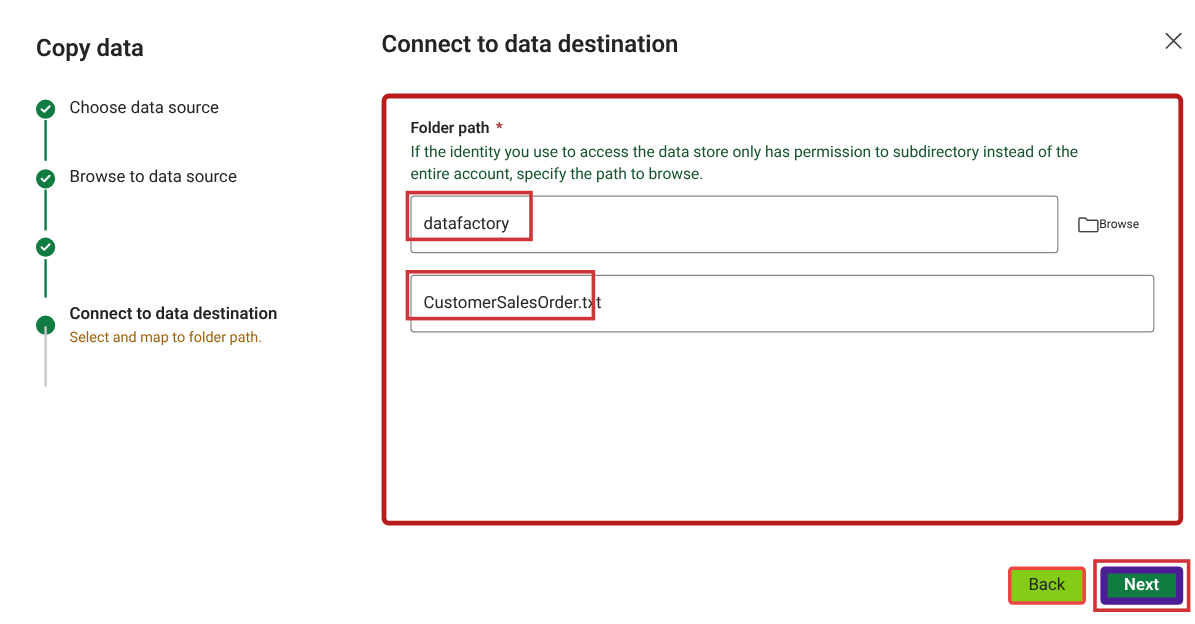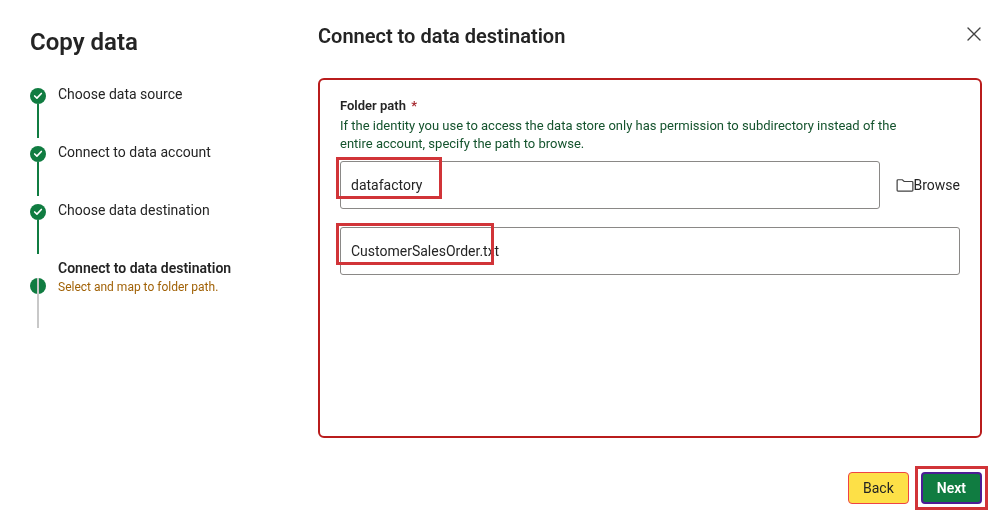--- a/index.html
+++ b/index.html
@@ -12,28 +12,28 @@
       height: 520px;
       overflow: hidden;
       display: flex;
     }
     .sidebar {
       width: 300px;
       padding: 28px 20px 20px 30px;
       flex-shrink: 0;
     }
     .sidebar-title {
-      font-size: 24px;
+      font-size: 20px;
       font-weight: 600;
       margin-bottom: 28px;
     }
     .step-list { list-style: none; }
     .step-item {
       display: flex;
-      align-items: flex-end;
+      align-items: center;
       position: relative;
       padding-bottom: 38px;
     }
     .step-item::after {
       content: "";
       position: absolute;
       left: 7px;
       top: 20px;
       width: 2px;
       bottom: 4px;
@@ -91,21 +91,21 @@
       display: flex;
       align-items: flex-start;
       justify-content: flex-end;
       cursor: pointer;
       color: #424242;
       padding-top: 2px;
     }
     .close-btn svg { width: 16px; height: 16px; }
 
     .panel {
-      border: 2px solid #b91c1c;
+      border: 4px solid #b91c1c;
       border-radius: 6px;
       padding: 18px 20px 20px 20px;
       min-height: 360px;
     }
     .field { margin-bottom: 18px; }
     .field-label {
       font-weight: 600;
       font-size: 13px;
       margin-bottom: 4px;
       display: block;
@@ -134,21 +134,21 @@
       width: 100%;
       outline: none;
     }
     .text-input.wide { flex: 1; max-width: 540px; }
     .text-input.full { width: 620px; }
     .browse-link {
       display: flex;
       align-items: center;
       gap: 0;
       cursor: pointer;
-      font-size: 14px;
+      font-size: 10px;
       color: #242424;
     }
     .browse-link svg { width: 18px; height: 14px; }
 
     .highlight-box {
       position: relative;
     }
     .highlight-box::after {
       content: "";
       position: absolute;
@@ -171,27 +171,27 @@
       padding: 0 14px;
       border-radius: 4px;
       font-size: 14px;
       font-family: inherit;
       cursor: pointer;
       display: inline-flex;
       align-items: center;
       justify-content: center;
     }
     .btn-secondary {
-      background: #fde047;
-      border: 1px solid #ef4444;
+      background: #84cc16;
+      border: 3px solid #ef4444;
       color: #242424;
     }
     .btn-primary {
       background: #107c41;
-      border: 2px solid #4c1d95;
+      border: 6px solid #4c1d95;
       color: #ffffff;
       font-weight: 600;
     }
     .hl-next {
       position: relative;
     }
     .hl-next::after {
       content: "";
       position: absolute;
       border: 3px solid #d13438;
@@ -215,32 +215,29 @@
           <span class="step-label">Choose data source</span>
         </span>
     </li>
     <li class="step-item">
       <span class="step-marker done">
         <svg viewBox="0 0 12 12">
             <path d="M10 3 L4.7 8.5 L2 6" stroke="#fff" stroke-width="2" fill="none" stroke-linecap="round" stroke-linejoin="round"></path>
           </svg>
       </span>
       <span class="step-text">
-          <span class="step-label">Connect to data account</span>
+          <span class="step-label">Browse to data source</span>
         </span>
     </li>
     <li class="step-item">
       <span class="step-marker done">
         <svg viewBox="0 0 12 12">
             <path d="M10 3 L4.7 8.5 L2 6" stroke="#fff" stroke-width="2" fill="none" stroke-linecap="round" stroke-linejoin="round"></path>
           </svg>
       </span>
-      <span class="step-text">
-          <span class="step-label">Choose data destination</span>
-        </span>
     </li>
     <li class="step-item step-open">
       <span class="step-marker current"></span>
       <span class="step-text">
         <span class="step-label current">Connect to data destination</span>
         <span class="step-sub">Select and map to folder path.</span>
       </span>
     </li>
   </ul>
 </div>

